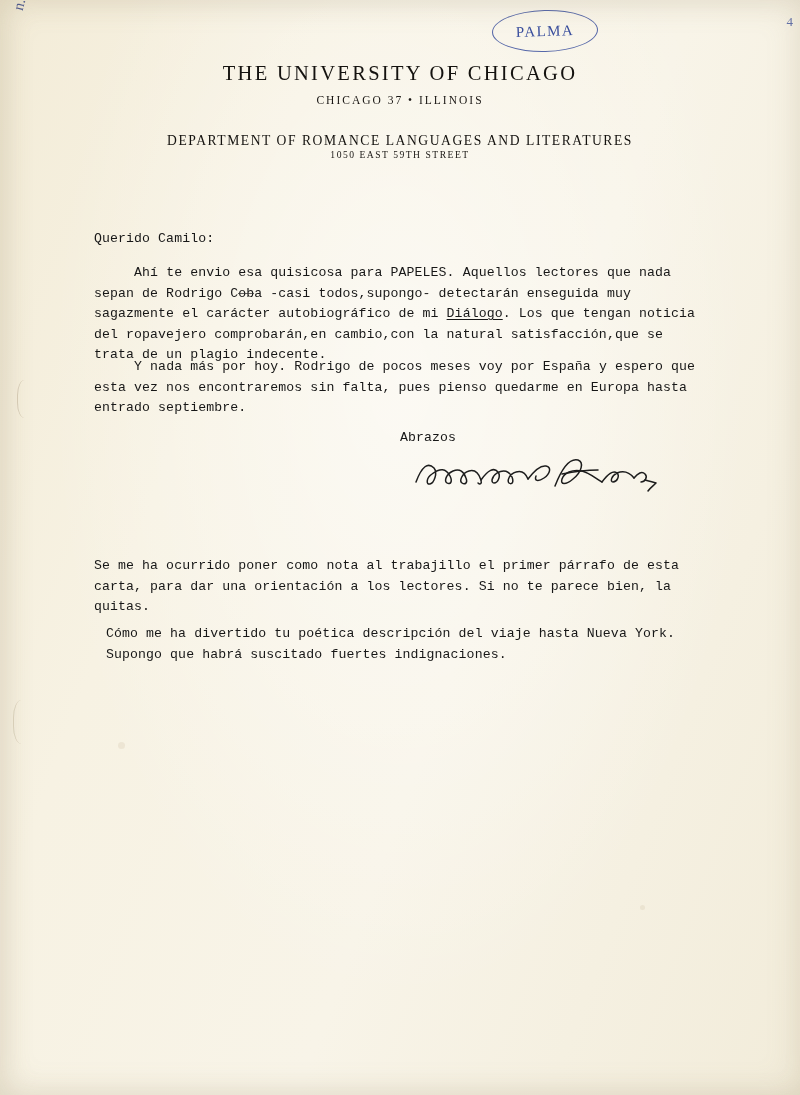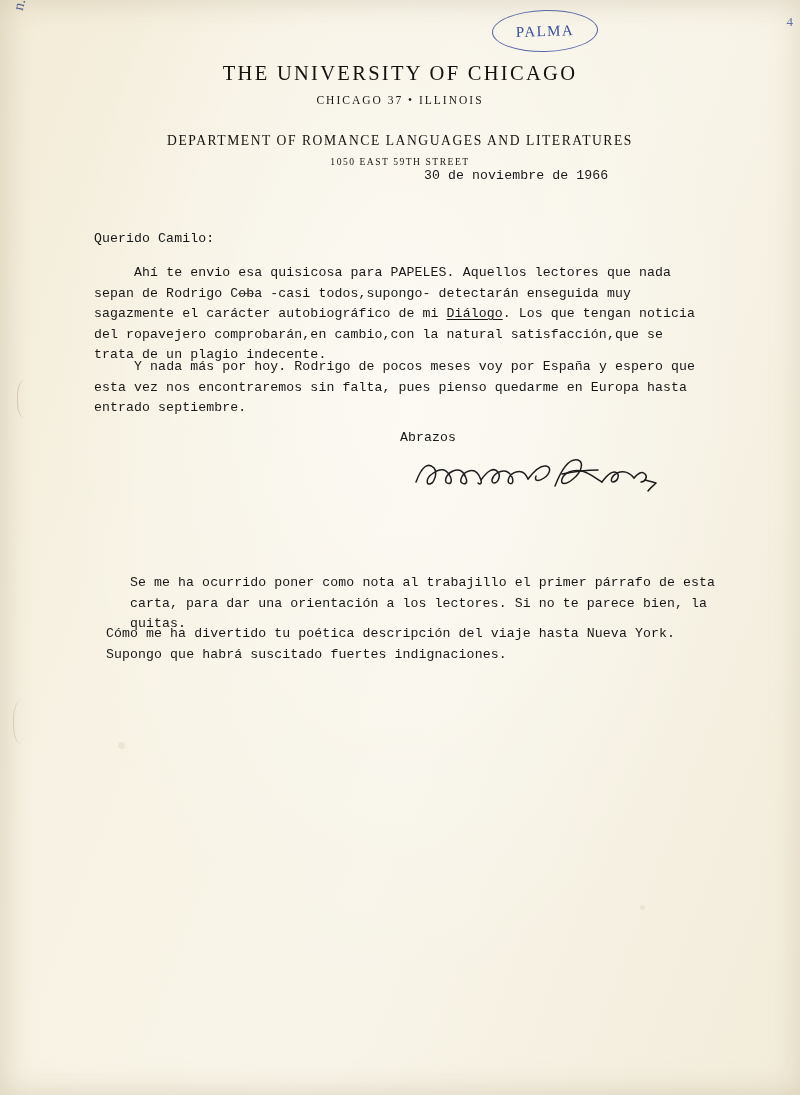--- a/index.html
+++ b/index.html
@@ -64,21 +64,20 @@
     font-size: 13.6px;
     letter-spacing: 1.55px;
     margin-top: 27px;
     color: #14120f;
     white-space: nowrap;
   }
   .lh-address {
     font-family: "Liberation Serif", serif;
     font-size: 9.6px;
     letter-spacing: 1.5px;
-    margin-top: 7px;
     color: #1a1714;
   }
 
   
   .typed {
     font-family: "Liberation Mono", monospace;
     font-size: 13.2px;
     line-height: 20.6px;
     color: #171717;
     letter-spacing: 0.1px;
@@ -97,21 +96,21 @@
   }
   .para {
     position: absolute;
     left: 94px;
     width: 608px;
     text-align: left;
     white-space: pre-wrap;
   }
   .p1 { top: 263px; }
   .p2 { top: 357px; }
-  .p4 { top: 573px; margin-left: 36px; }
+  .p4 { top: 556px; }
   .p5 { top: 624px; margin-left: 12px; }
 
   .closing {
     position: absolute;
     left: 400px;
     top: 428px;
     white-space: nowrap;
   }
 
   .strike-over {
@@ -245,21 +244,20 @@
       <div class="stamp-text">PALMA</div>
     </div>
 
     <div class="letterhead">
       <div class="lh-university">THE UNIVERSITY OF CHICAGO</div>
       <div class="lh-city">CHICAGO 37 • ILLINOIS</div>
       <div class="lh-department">DEPARTMENT OF ROMANCE LANGUAGES AND LITERATURES</div>
       <div class="lh-address">1050 EAST 59TH STREET</div>
     </div>
 
-    <div class="typed date-line">30 de noviembre de 1966</div>
 
     <div class="typed salutation">Querido Camilo:</div>
 
     <div class="typed para p1"><span>     Ahí te envio esa quisicosa para PAPELES. Aquellos lectores que nada sepan de Rodrigo C</span><span class="strike-over">ob</span><span>a -casi todos,supongo- detectarán enseguida muy sagazmente el carácter autobiográfico de mi </span><span class="underlined">Diálogo</span><span>. Los que tengan noticia del ropavejero comprobarán,en cambio,con la natural satisfacción,que se trata de un plagio indecente.</span></div>
 
     <div class="typed para p2">     Y nada más por hoy. Rodrigo de pocos meses voy por España y espero que esta vez nos encontraremos sin falta, pues pienso quedarme en Europa hasta entrado septiembre.</div>
 
     <div class="typed closing">Abrazos</div>
 
     <div class="signature">

